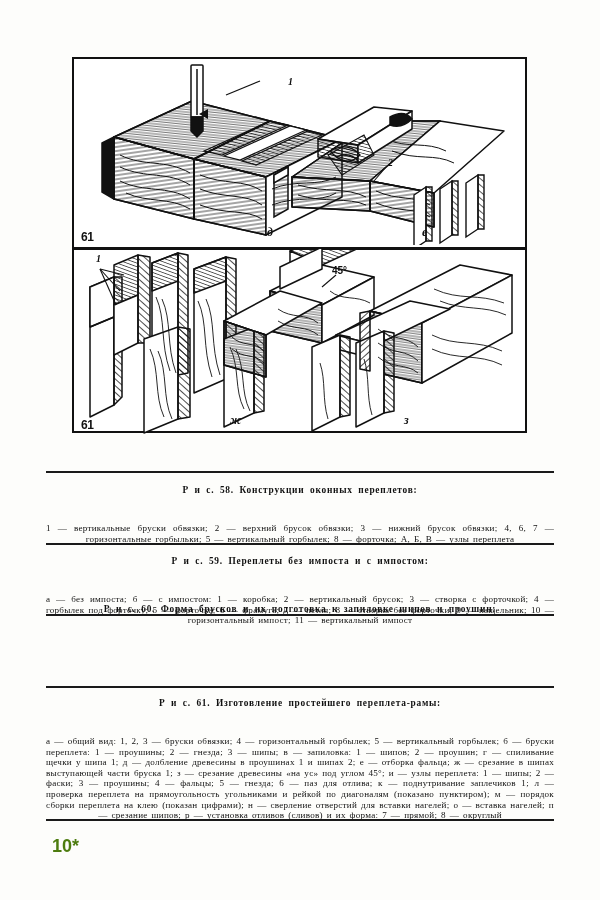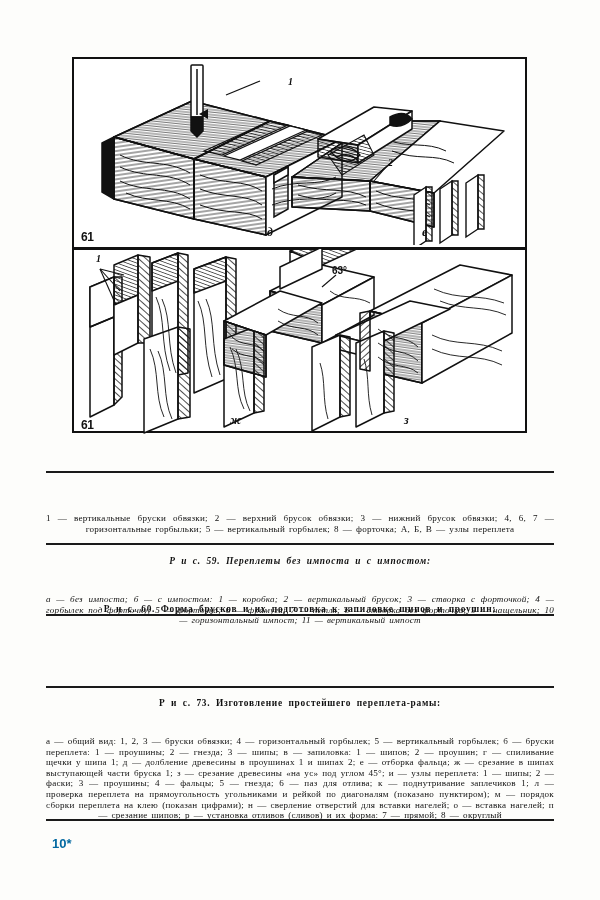--- a/index.html
+++ b/index.html
@@ -123,22 +123,22 @@
     color: #111;
     margin-top: 28px;
   }
 
   .folio {
     position: absolute;
     left: 52px;
     top: 836px;
     font-family: "Liberation Sans", sans-serif;
     font-weight: bold;
-    font-size: 13px;
-    color: #0369a1;
+    font-size: 18px;
+    color: #4d7c0f;
   }
 </style>
 </head>
 <body>
 
 <div class="page">
 
   <div class="plate">
 
     <div class="panel top">
@@ -381,49 +381,50 @@
           <path d="M358 88 C382 100 402 92 428 104"></path>
           <path d="M358 102 C384 114 404 106 428 118"></path>
           <path d="M360 42 C386 54 404 46 430 56"></path>
           <path d="M366 54 C390 64 410 58 432 68"></path>
           <path d="M246 116 C252 134 248 152 254 172"></path>
           <path d="M290 112 C296 130 292 148 298 168"></path>
         </g>
       </svg>
 
       <span class="callout" style="left:22px; top:6px;">1</span>
-      <span class="angle-label" style="left:258px; top:18px;">63°</span>
+      <span class="angle-label" style="left:258px; top:18px;">45°</span>
       <span class="sub-letter" style="left:156px; top:166px;">ж</span>
       <span class="sub-letter" style="left:330px; top:166px;">з</span>
       <span class="fig-num">61</span>
     </div>
   </div>
 
   <div class="rule" style="top:471px;"></div>
 
   <div class="caption-block" style="top:485px;">
+    <div class="cap-title">Р и с. 58. Конструкции оконных переплетов:</div>
     <div class="cap-body">1 — вертикальные бруски обвязки; 2 — верхний брусок обвязки; 3 — нижний брусок обвязки; 4, 6, 7 — горизонтальные горбыльки; 5 — вертикальный горбылек; 8 — форточка; А, Б, В — узлы переплета</div>
   </div>
 
   <div class="rule" style="top:543px;"></div>
 
-  <div class="caption-block" style="top:556px;font-style:italic;">
+  <div class="caption-block" style="top:556px;">
     <div class="cap-title">Р и с. 59. Переплеты без импоста и с импостом:</div>
     <div class="cap-body">а — без импоста; б — с импостом: 1 — коробка; 2 — вертикальный брусок; 3 — створка с форточкой; 4 — горбылек под форточку; 5 — форточка; 6 — фрамуга; 7 — петля; 8 — створка без форточки; 9 — нащельник; 10 — горизонтальный импост; 11 — вертикальный импост</div>
   </div>
 
   <div class="rule" style="top:614px;"></div>
 
   <div class="caption-block" style="top:604px;">
     <div class="cap-title">Р и с. 60. Форма брусков и их подготовка к запиловке шипов и проушин:</div>
   </div>
 
   <div class="rule" style="top:686px;"></div>
 
   <div class="caption-block" style="top:698px;">
-    <div class="cap-title">Р и с. 73. Изготовление простейшего переплета-рамы:</div>
+    <div class="cap-title">Р и с. 61. Изготовление простейшего переплета-рамы:</div>
     <div class="cap-body">а — общий вид: 1, 2, 3 — бруски обвязки; 4 — горизонтальный горбылек; 5 — вертикальный горбылек; б — бруски переплета: 1 — проушины; 2 — гнезда; 3 — шипы; в — запиловка: 1 — шипов; 2 — проушин; г — спиливание щечки у шипа 1; д — долбление древесины в проушинах 1 и шипах 2; е — отборка фальца; ж — срезание в шипах выступающей части бруска 1; з — срезание древесины «на ус» под углом 45°; и — узлы переплета: 1 — шипы; 2 — фаски; 3 — проушины; 4 — фальцы; 5 — гнезда; 6 — паз для отлива; к — поднутривание заплечиков 1; л — проверка переплета на прямоугольность угольниками и рейкой по диагоналям (показано пунктиром); м — порядок сборки переплета на клею (показан цифрами); н — сверление отверстий для вставки нагелей; о — вставка нагелей; п — срезание шипов; р — установка отливов (сливов) и их форма: 7 — прямой; 8 — округлый</div>
   </div>
 
   <div class="rule" style="top:819px;"></div>
 
   <div class="folio">10*</div>
 </div>
 
 </body></html>

